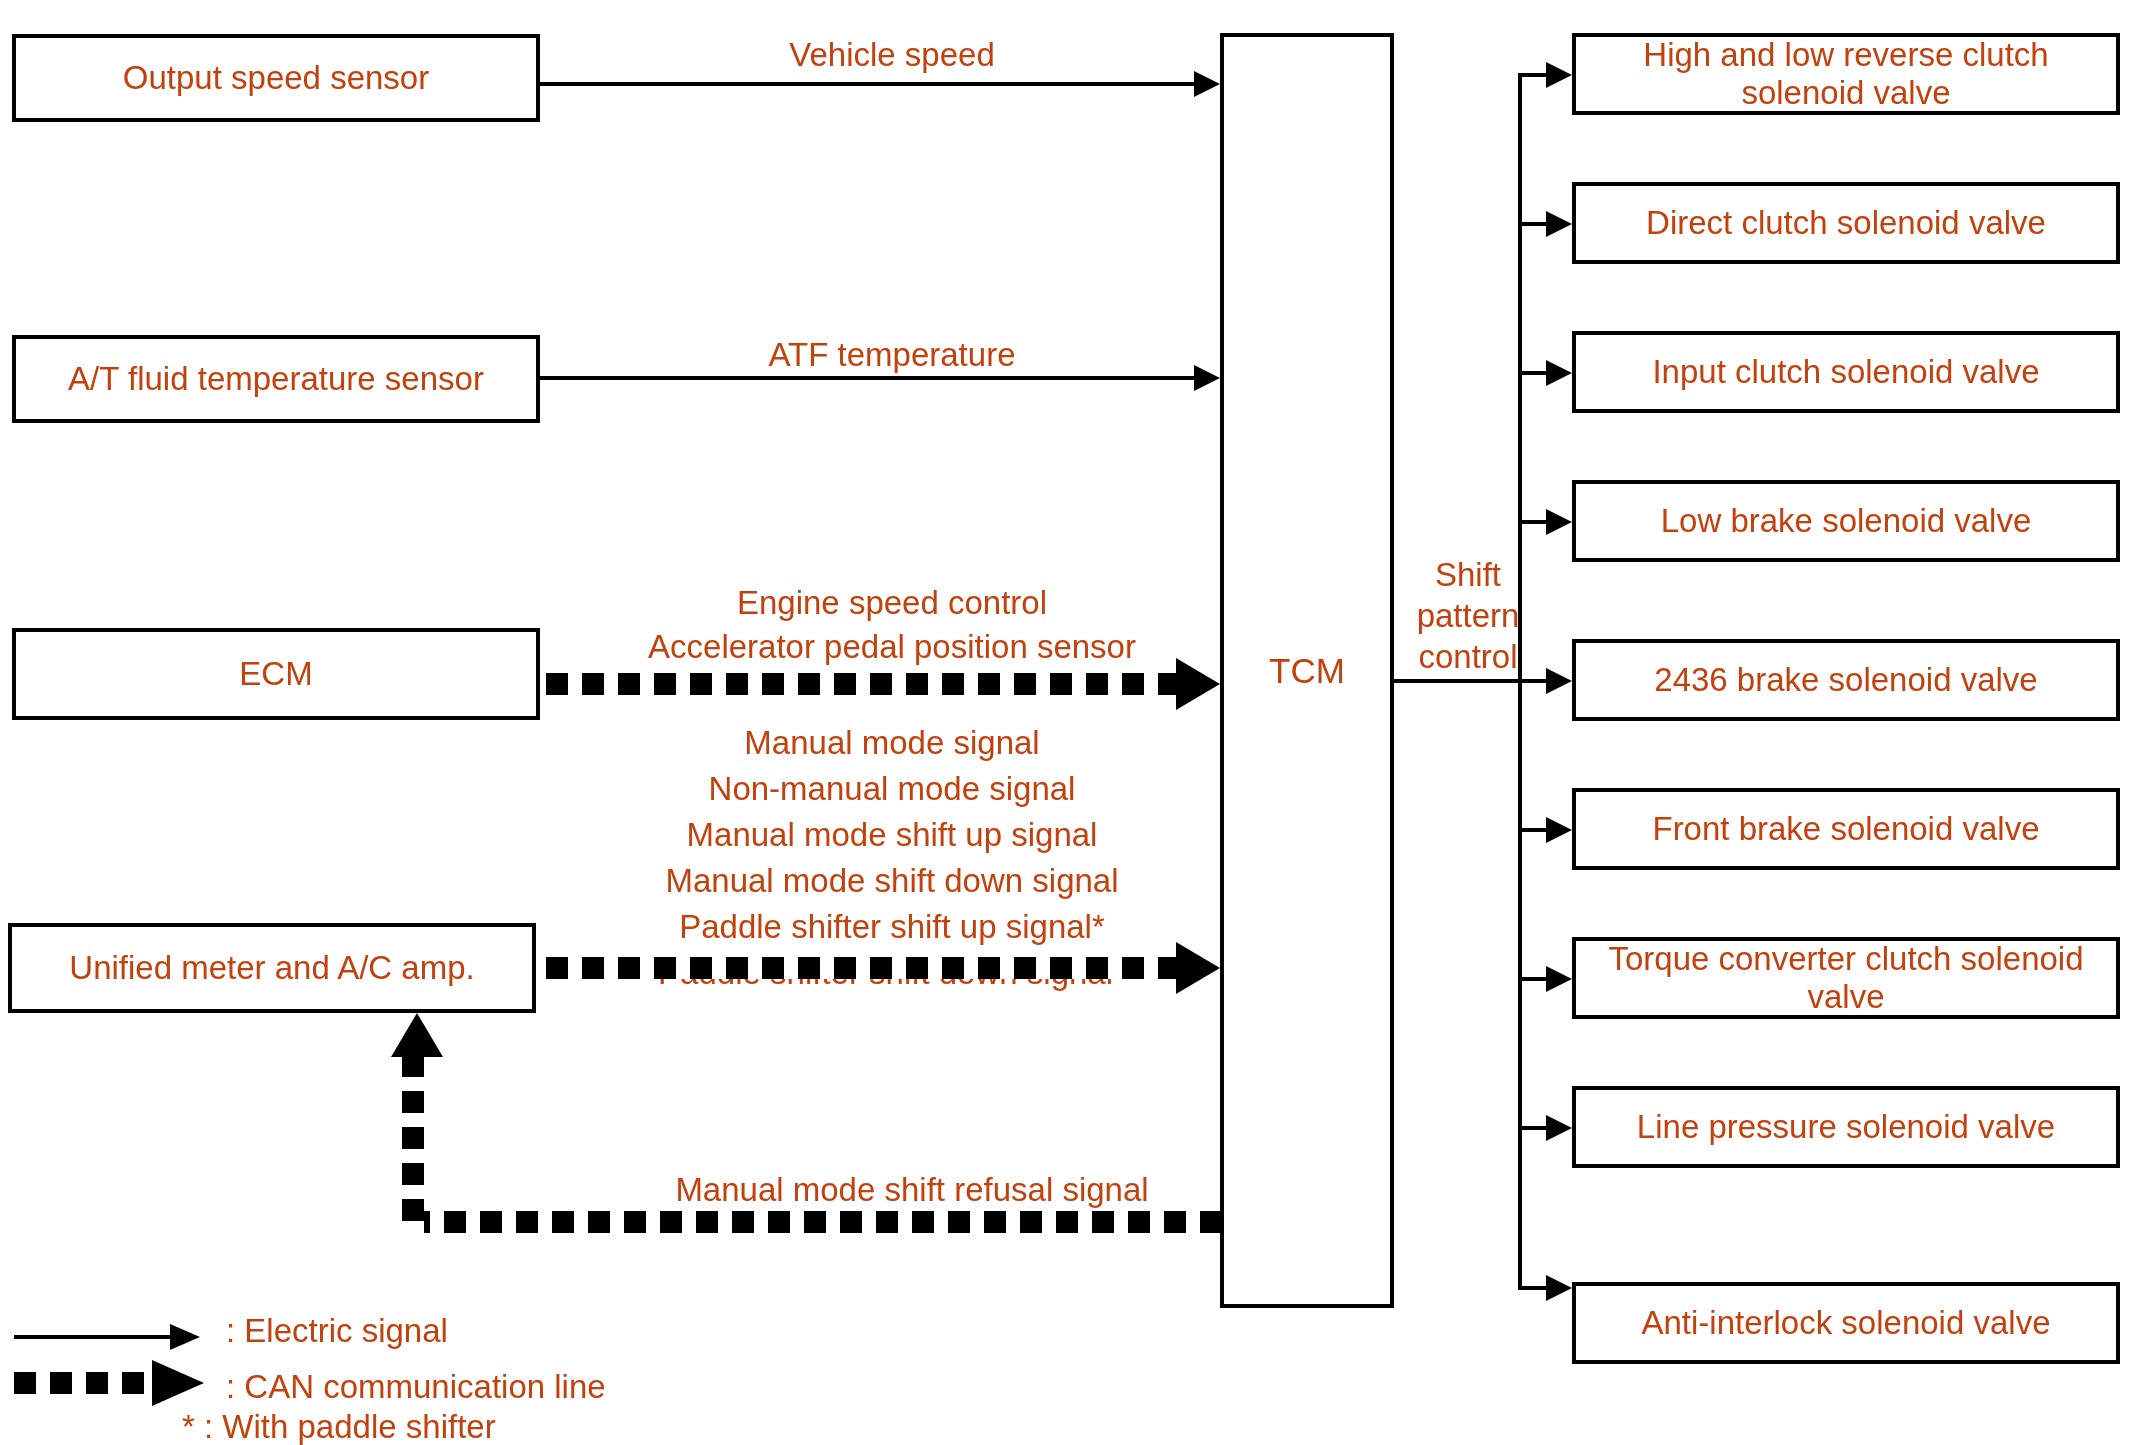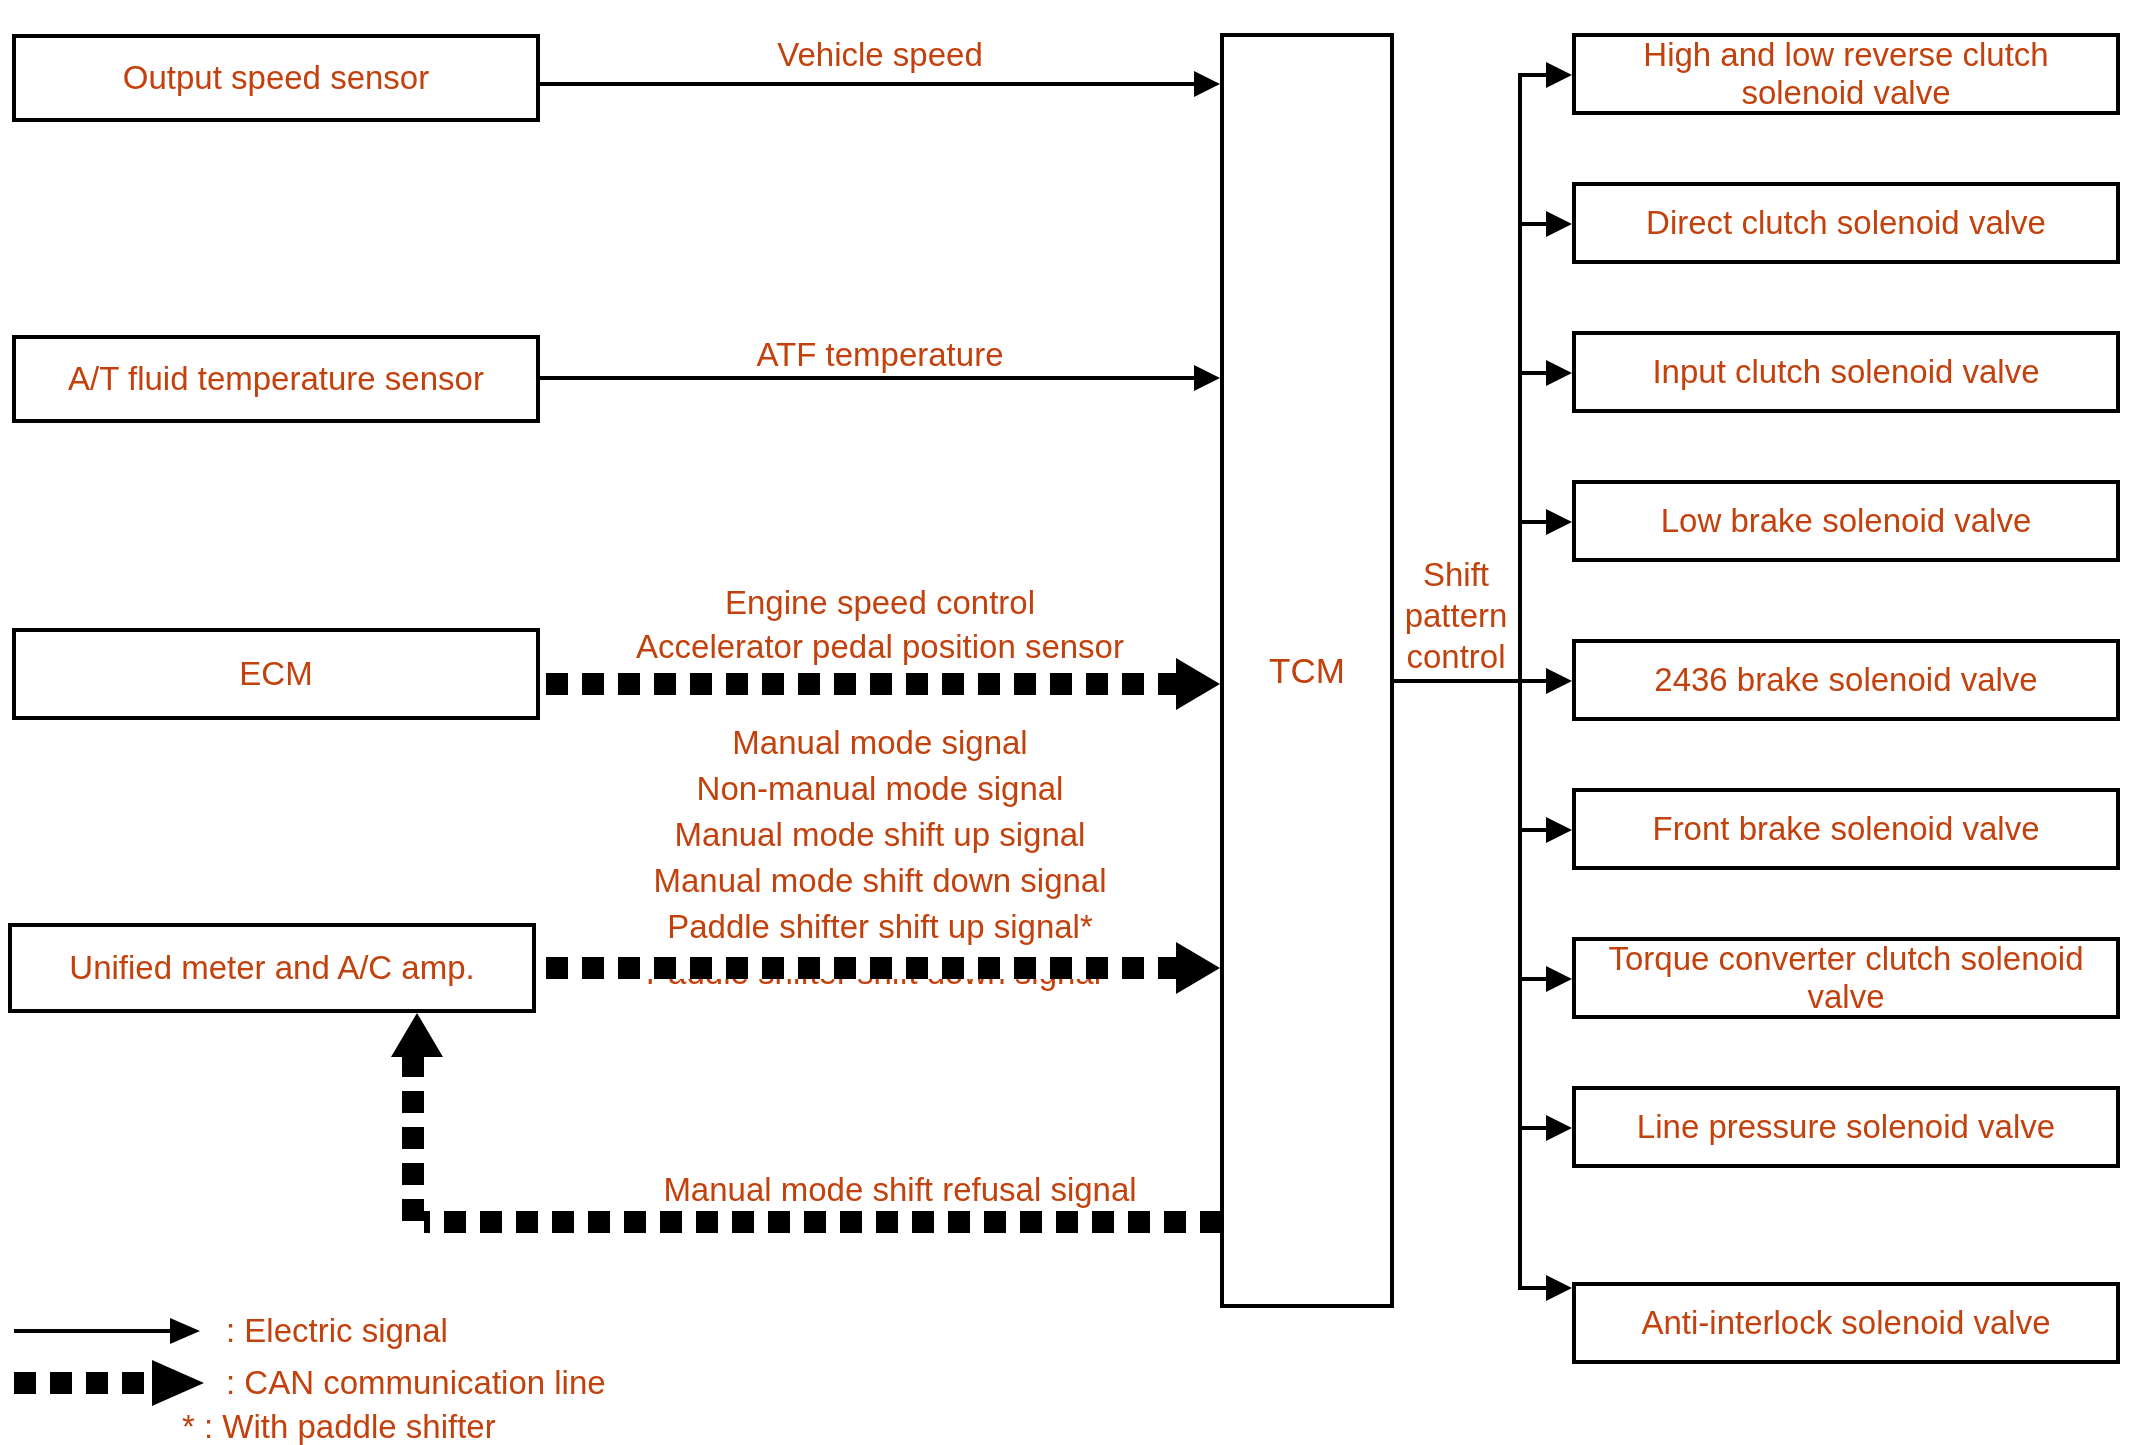--- a/index.html
+++ b/index.html
@@ -33,20 +33,21 @@
   }
   .box.two-line { line-height: 1.16; }
 
   
   .label {
     position: absolute;
     font-size: 33px;
     white-space: nowrap;
     text-align: center;
     line-height: 1.0;
+    margin-left: 12px;
   }
   .label.stack {
     white-space: nowrap;
     line-height: 1.24;
   }
   .label.small-stack {
     line-height: 1.20;
     font-size: 33px;
     text-align: center;
   }
@@ -110,21 +111,21 @@
     height: 0;
     border-left: 26px solid transparent;
     border-right: 26px solid transparent;
     border-bottom: 44px solid #000000;
   }
 
   
   .legend-row {
     position: absolute;
     display: flex;
-    align-items: center;
+    align-items: flex-end;
     font-size: 33px;
     white-space: nowrap;
   }
   .legend-text { margin-left: 22px; }
   .legend-sym-electric {
     position: relative;
     width: 190px;
     height: 26px;
   }
   .legend-sym-electric .bar {

